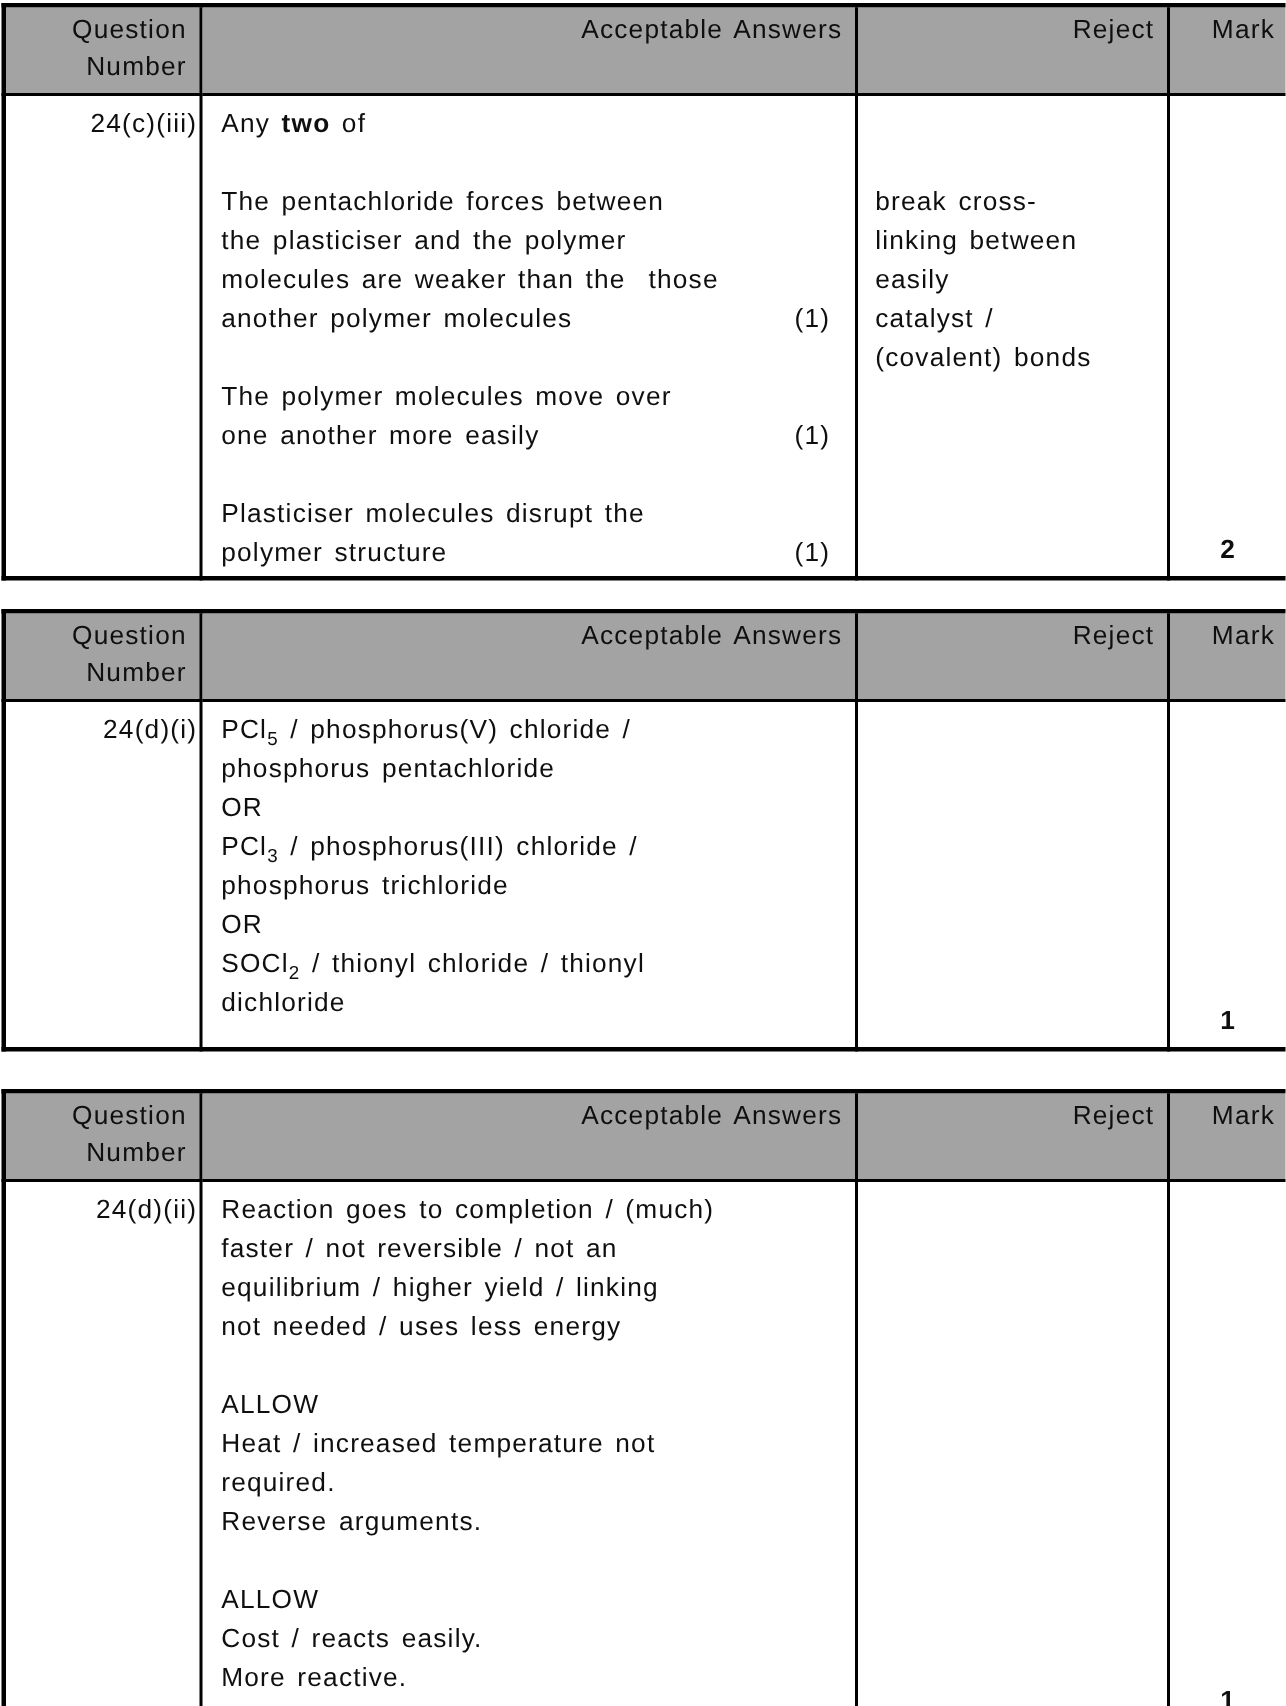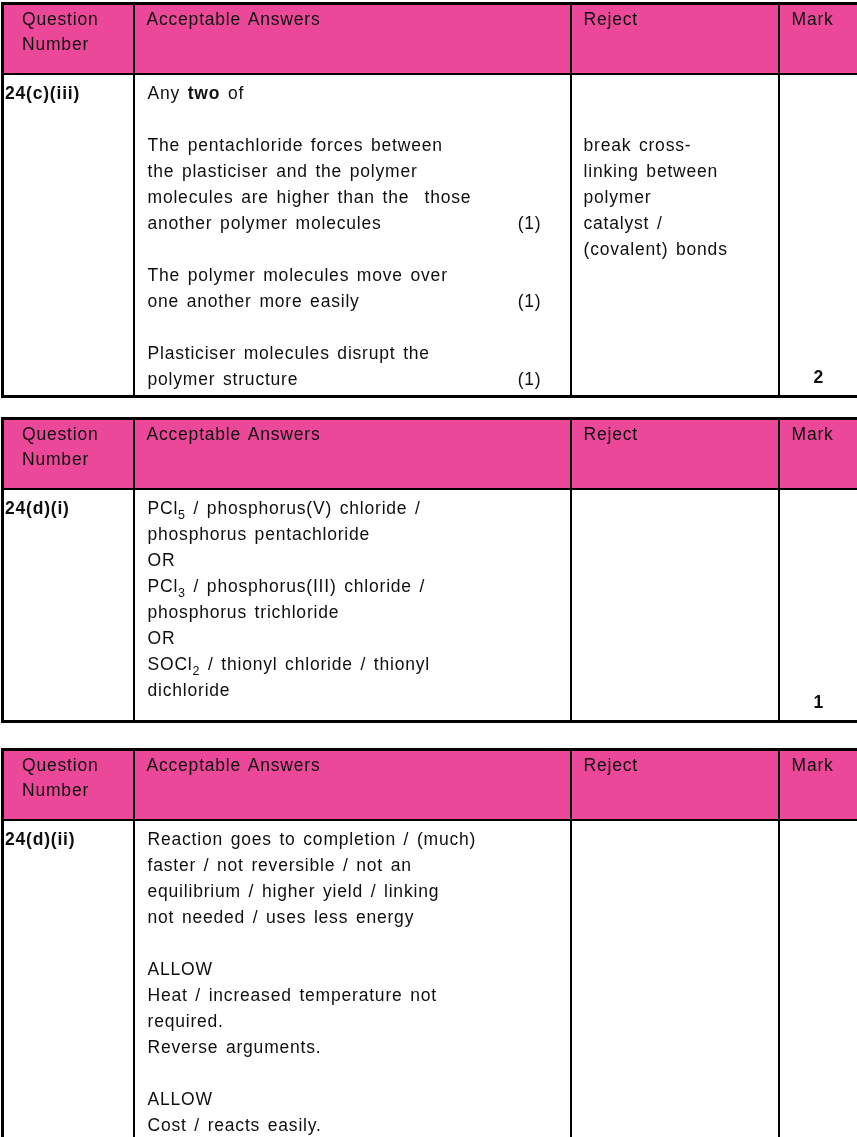--- a/index.html
+++ b/index.html
@@ -28,43 +28,43 @@
     border: 3px solid #000000;
   }
   table.ms-table.t1 { margin-bottom: 19px; }
   table.ms-table.t2 { margin-bottom: 25px; }
   th, td {
     border: 2px solid #000000;
     box-sizing: border-box;
     overflow: hidden;
   }
   th {
-    background: #ec4899;
+    background: #a3a3a3;
     font-weight: normal;
-    text-align: left;
+    text-align: right;
     vertical-align: top;
     height: 51px;
-    padding: 2px 8px 16px 12px;
+    padding: 2px 8px 5px 12px;
     line-height: 25px;
   }
   th.c1 { padding-left: 18px; }
   col.c1 { width: 131px; }
   col.c2 { width: 437px; }
   col.c3 { width: 208px; }
   col.c4 { width: 81px; }
   td.qnum {
     vertical-align: top;
-    text-align: left;
-    font-weight: bold;
+    text-align: right;
+    font-weight: normal;
     padding-top: 5px;
     line-height: 26px;
   }
   td.answers {
     vertical-align: top;
-    padding: 5px 28px 3px 13px;
+    padding: 5px 16px 3px 13px;
   }
   td.reject {
     vertical-align: top;
     padding: 5px 8px 3px 12px;
   }
   td.markcell {
     vertical-align: bottom;
     text-align: center;
     font-weight: bold;
     padding-bottom: 5px;
@@ -108,35 +108,35 @@
       </tr>
     </thead>
     <tbody>
       <tr>
         <td class="qnum">24(c)(iii)</td>
         <td class="answers">
             <div class="line"><span><span>Any </span><span class="bold">two</span><span> of</span></span></div>
             <div class="line"><span>&nbsp;</span></div>
             <div class="line"><span><span>The pentachloride forces between</span></span></div>
             <div class="line"><span><span>the plasticiser and the polymer</span></span></div>
-            <div class="line"><span><span>molecules are higher than the  those</span></span></div>
+            <div class="line"><span><span>molecules are weaker than the  those</span></span></div>
             <div class="line"><span><span>another polymer molecules</span></span><span class="mark-label">(1)</span></div>
             <div class="line"><span>&nbsp;</span></div>
             <div class="line"><span><span>The polymer molecules move over</span></span></div>
             <div class="line"><span><span>one another more easily</span></span><span class="mark-label">(1)</span></div>
             <div class="line"><span>&nbsp;</span></div>
             <div class="line"><span><span>Plasticiser molecules disrupt the</span></span></div>
             <div class="line"><span><span>polymer structure</span></span><span class="mark-label">(1)</span></div>
           </td>
         <td class="reject">
             <div class="line"><span>&nbsp;</span></div>
             <div class="line"><span>&nbsp;</span></div>
             <div class="line"><span><span>break cross-</span></span></div>
             <div class="line"><span><span>linking between</span></span></div>
-            <div class="line"><span><span>polymer</span></span></div>
+            <div class="line"><span><span>easily</span></span></div>
             <div class="line"><span><span>catalyst /</span></span></div>
             <div class="line"><span><span>(covalent) bonds</span></span></div>
           </td>
         <td class="markcell">2</td>
       </tr>
     </tbody>
   </table>
 
   <table class="ms-table t2">
     <colgroup>

